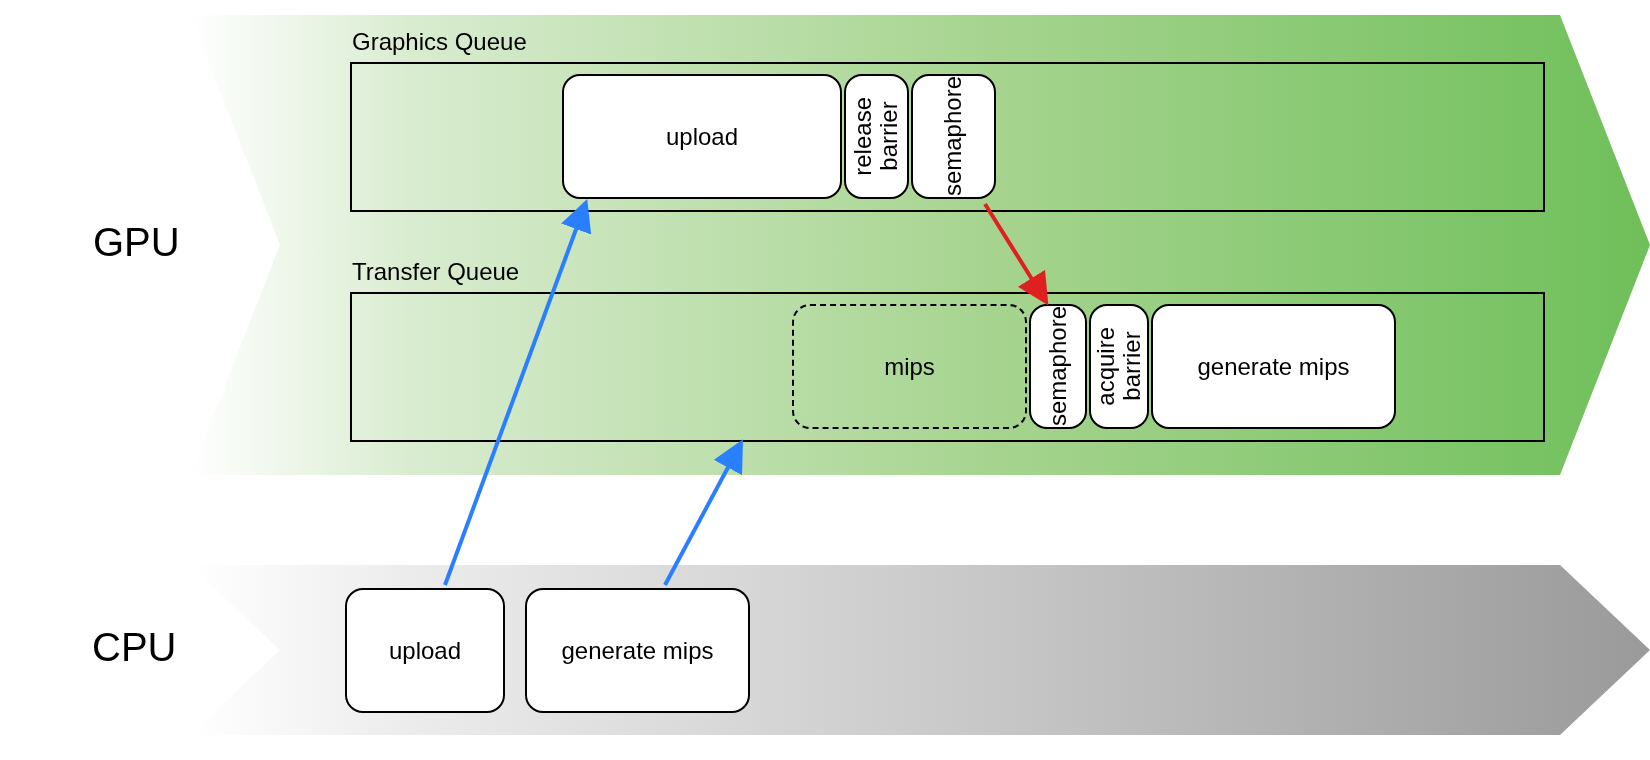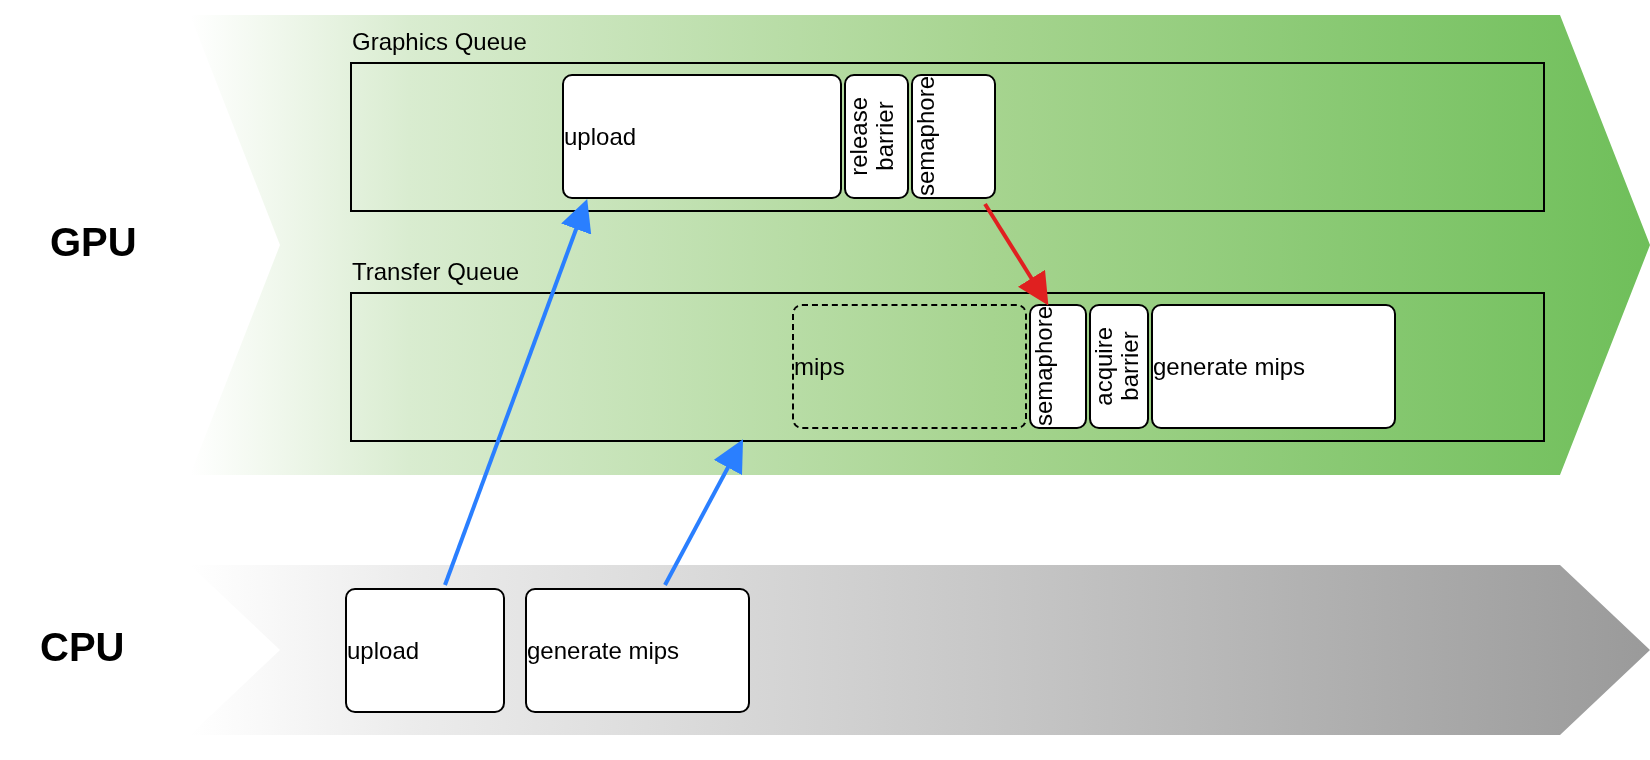--- a/index.html
+++ b/index.html
@@ -12,40 +12,42 @@
     font-size: 24px;
     color: #000;
   }
   .canvas {
     position: relative;
     width: 1650px;
     height: 760px;
   }
   .label {
     position: absolute;
-    font-weight: bold;
+    font-weight: normal;
     font-size: 40px;
+    margin-left: 43px;
   }
   .queue-label {
     position: absolute;
     font-size: 24px;
   }
   .queue-box {
     position: absolute;
     border: 2px solid #000;
     box-sizing: border-box;
   }
   .node {
     position: absolute;
     background: #fff;
     border: 2px solid #000;
-    border-radius: 10px;
+    border-radius: 18px;
     box-sizing: border-box;
     display: flex;
     align-items: center;
+    justify-content: center;
     font-size: 24px;
   }
   .node.v span {
     writing-mode: vertical-rl;
     transform: rotate(180deg);
     text-align: center;
     line-height: 1.1;
   }
   .node.dashed {
     background: transparent;
@@ -86,21 +88,21 @@
         <path d="M 0 0 L 10 5 L 0 10 z" fill="#e02020"></path>
       </marker>
     </defs>
 
     <polygon points="190,15 1560,15 1650,245 1560,475 190,475 280,245" fill="url(#gpuGrad)"></polygon>
 
     <polygon points="190,565 1560,565 1650,650 1560,735 190,735 280,650" fill="url(#cpuGrad)"></polygon>
   </svg>
 
   <div class="label" style="left:50px; top:220px;">GPU</div>
-  <div class="label" style="left:40px; top:625px;">CPU</div>
+  <div class="label" style="left:49px; top:625px;">CPU</div>
 
   <div class="queue-label" style="left:352px; top:28px;">Graphics Queue</div>
   <div class="queue-box" style="left:350px; top:62px; width:1195px; height:150px;"></div>
 
   <div class="node" style="left:562px; top:74px; width:280px; height:125px;">
       <span>upload</span>
     </div>
   <div class="node v" style="left:844px; top:74px; width:65px; height:125px;">
       <span>release<br>barrier</span>
     </div>

